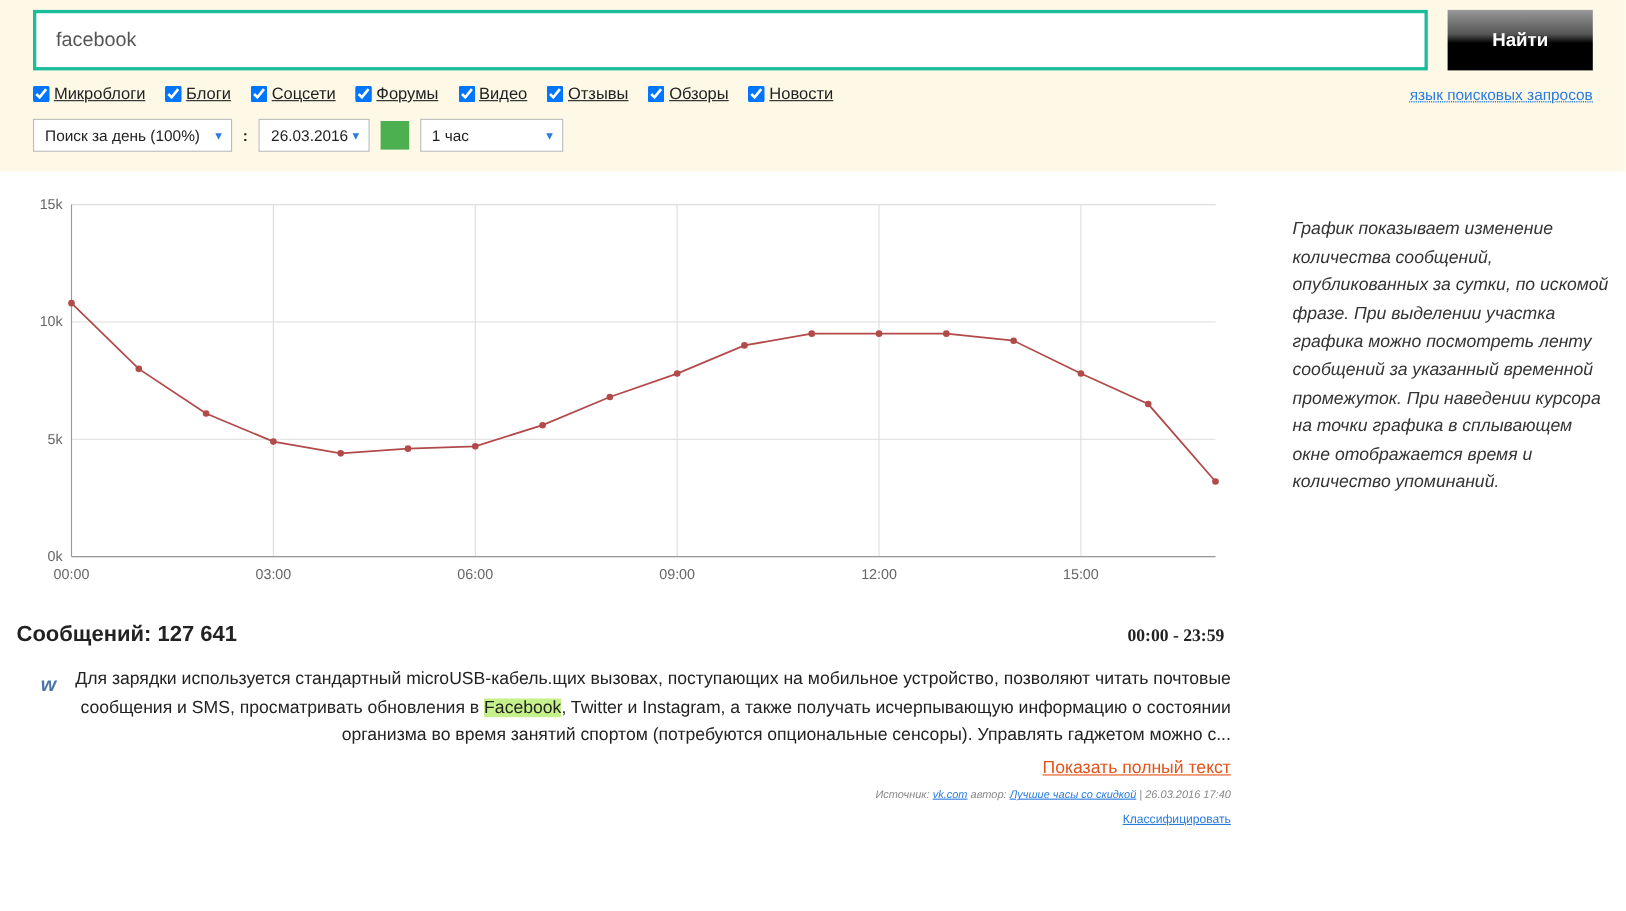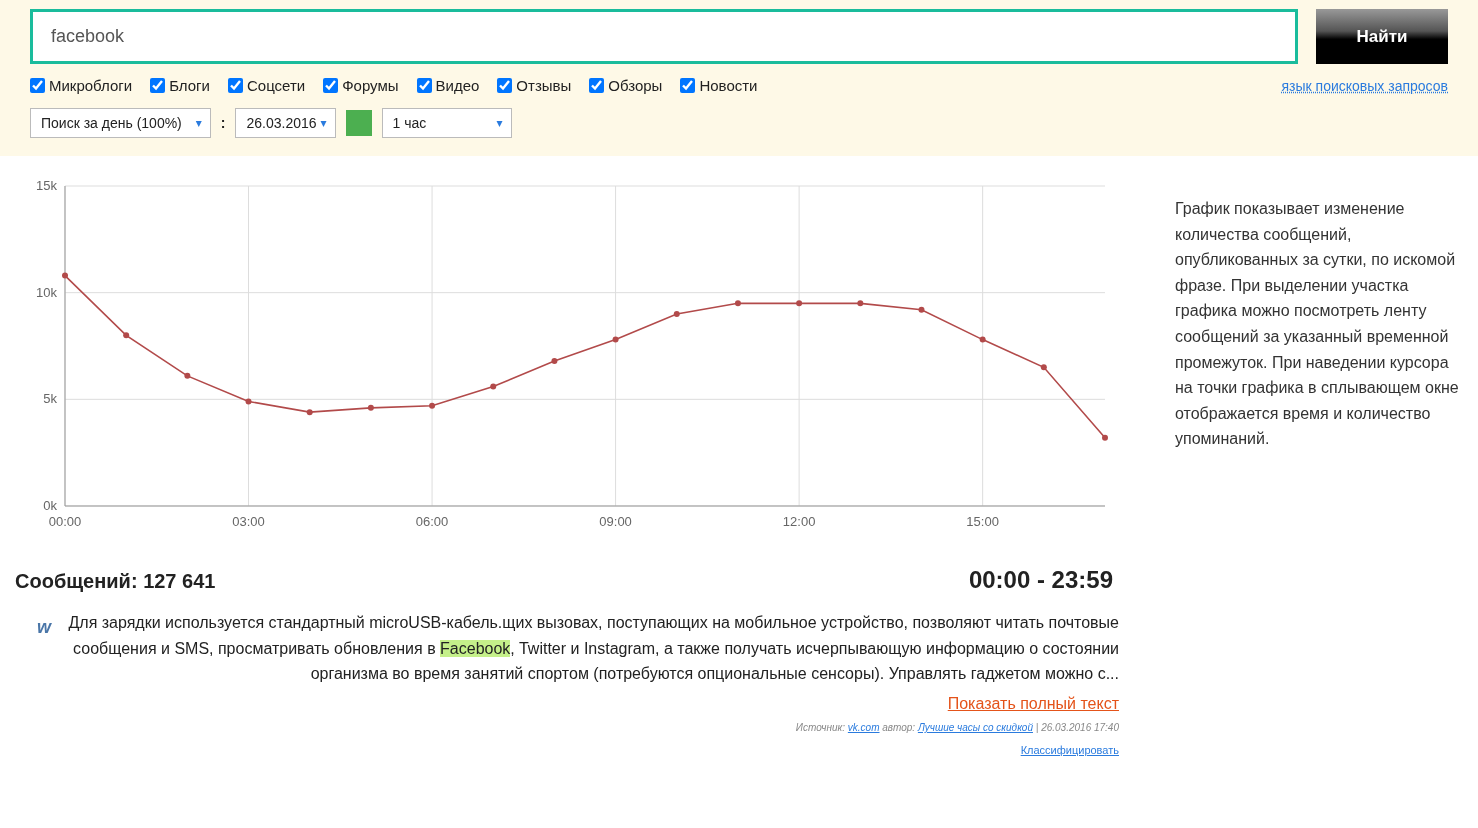--- a/index.html
+++ b/index.html
@@ -45,20 +45,21 @@
     align-items: center;
     gap: 18px;
     margin-top: 13px;
     font-size: 15px;
   }
   .chk-item {
     display: inline-flex;
     align-items: center;
     gap: 4px;
     cursor: pointer;
+    text-decoration: underline;
   }
   .chk-item input { width: 15px; height: 15px; }
   .query-lang {
     margin-left: auto;
     color: #2a7bde;
     text-decoration: underline dotted;
     font-size: 14px;
   }
   .dates-row {
     display: flex;
@@ -95,34 +96,35 @@
     gap: 60px;
     padding: 0 15px;
   }
   .chart-col { flex: 0 0 1100px; }
   .desc-col {
     flex: 1;
     font-size: 16px;
     line-height: 1.6;
     padding-top: 30px;
     color: #333;
+    font-style: italic;
   }
   svg { display: block; }
 
   .results {
     padding: 20px 15px 0 15px;
     text-align: right;
   }
   .results-header {
     display: flex;
     align-items: baseline;
     margin-bottom: 16px;
   }
   .results-count { font-size: 20px; font-weight: bold; }
-  .results-time { margin-left: auto; font-size: 24px; font-weight: bold; padding-right: 350px;}
+  .results-time { margin-left: auto; font-size: 16px; font-weight: bold; padding-right: 350px; font-family: Liberation Serif, serif;}
   .result-item {
     display: flex;
     gap: 10px;
     line-height: 1.6;
     font-size: 16px;
   }
   .result-icon {
     flex: 0 0 34px;
     padding-top: 3px;
   }

